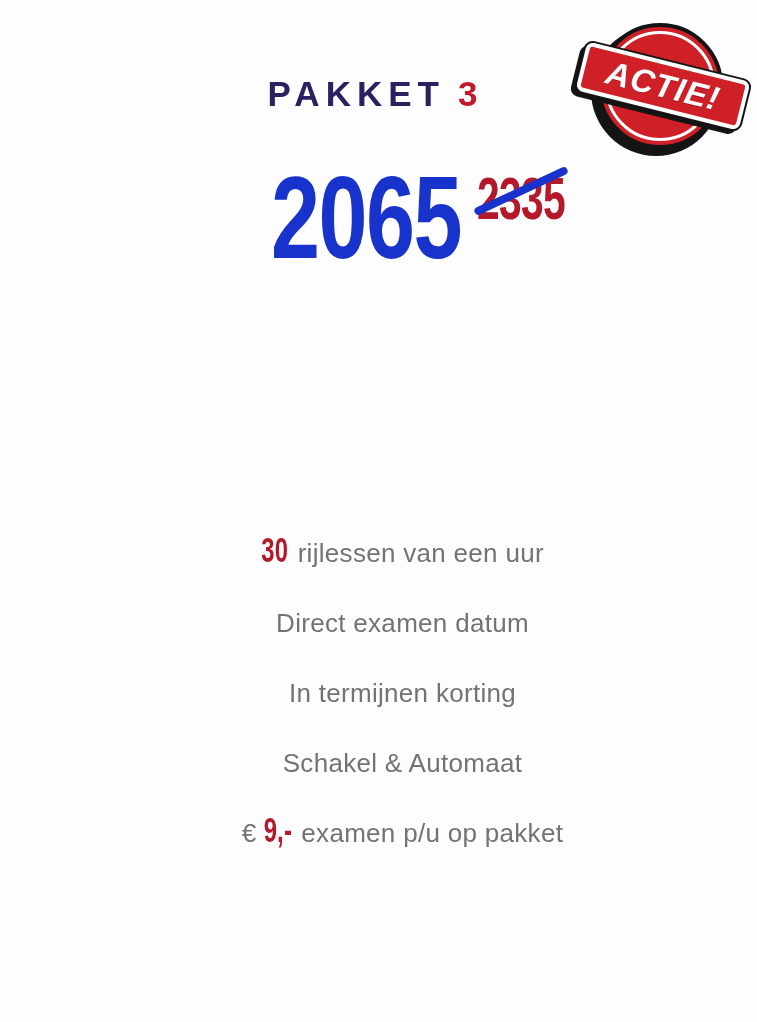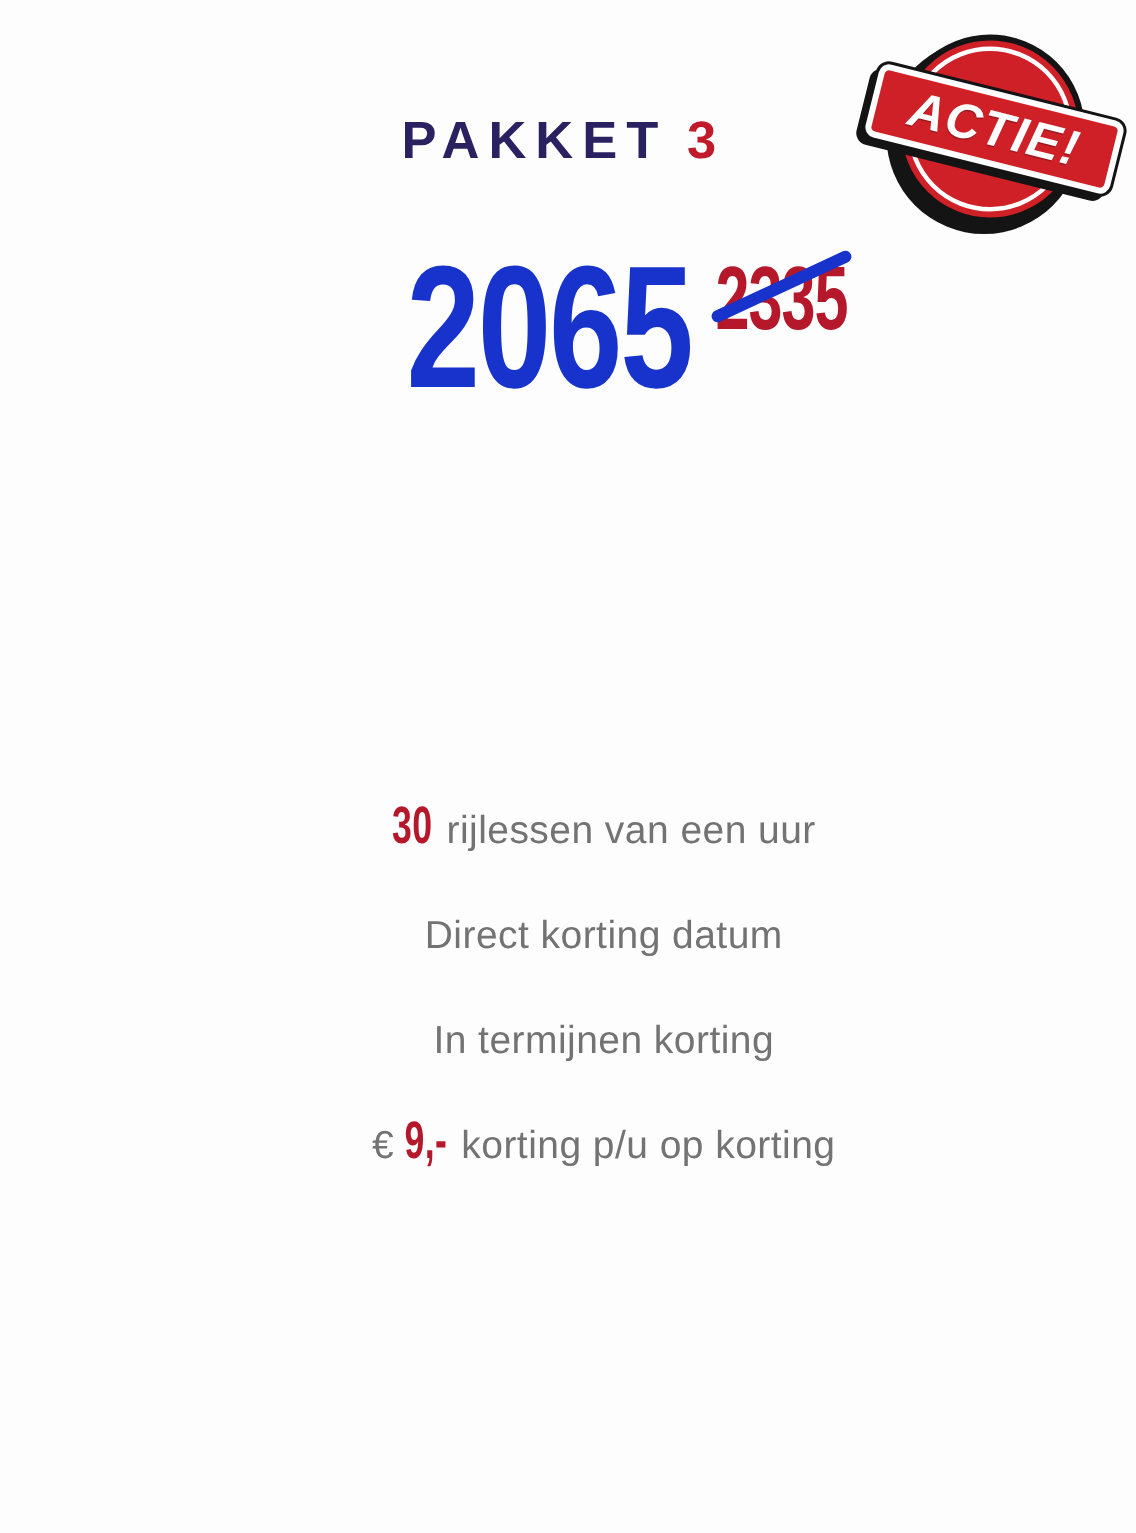--- a/index.html
+++ b/index.html
@@ -112,23 +112,26 @@
       <span class="price-old">2335</span>
       <span class="strike"></span>
     </span>
   </div>
 
   <div class="features">
     <div class="feat">
       <span class="feat-hl">30</span><span class="feat-text">rijlessen van een uur</span>
     </div>
     <div class="feat">
-      <span class="feat-text">Direct korting datum</span>
+      <span class="feat-text">Direct examen datum</span>
     </div>
     <div class="feat">
       <span class="feat-text">In termijnen korting</span>
     </div>
     <div class="feat">
-      <span class="feat-prefix">€</span><span class="feat-hl">9,-</span><span class="feat-text">korting p/u op korting</span>
+      <span class="feat-text">Schakel &amp; Automaat</span>
+    </div>
+    <div class="feat">
+      <span class="feat-prefix">€</span><span class="feat-hl">9,-</span><span class="feat-text">examen p/u op pakket</span>
     </div>
   </div>
 
 </div>
 
 </body></html>

